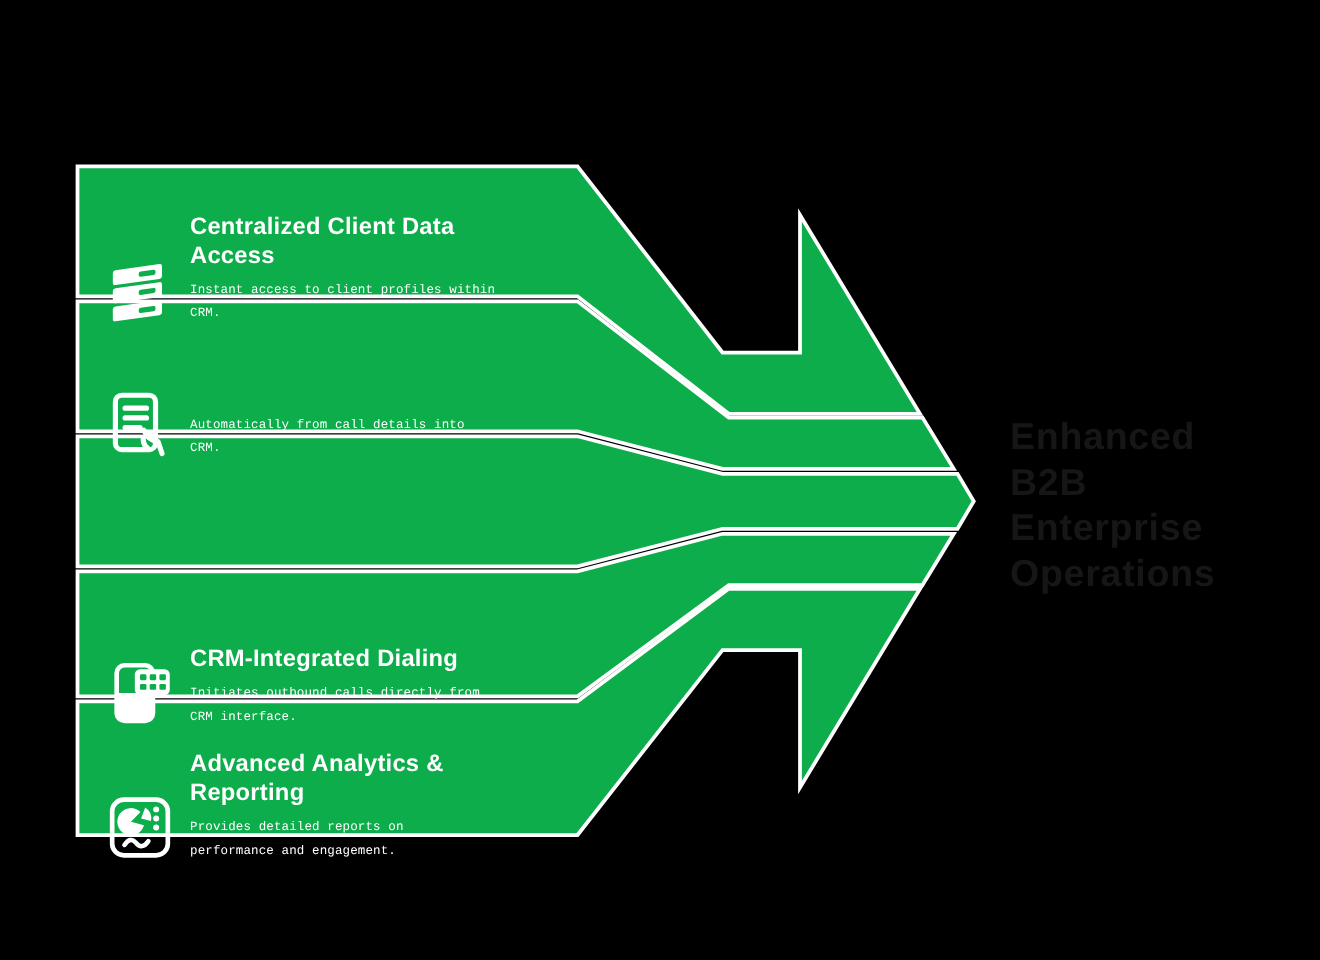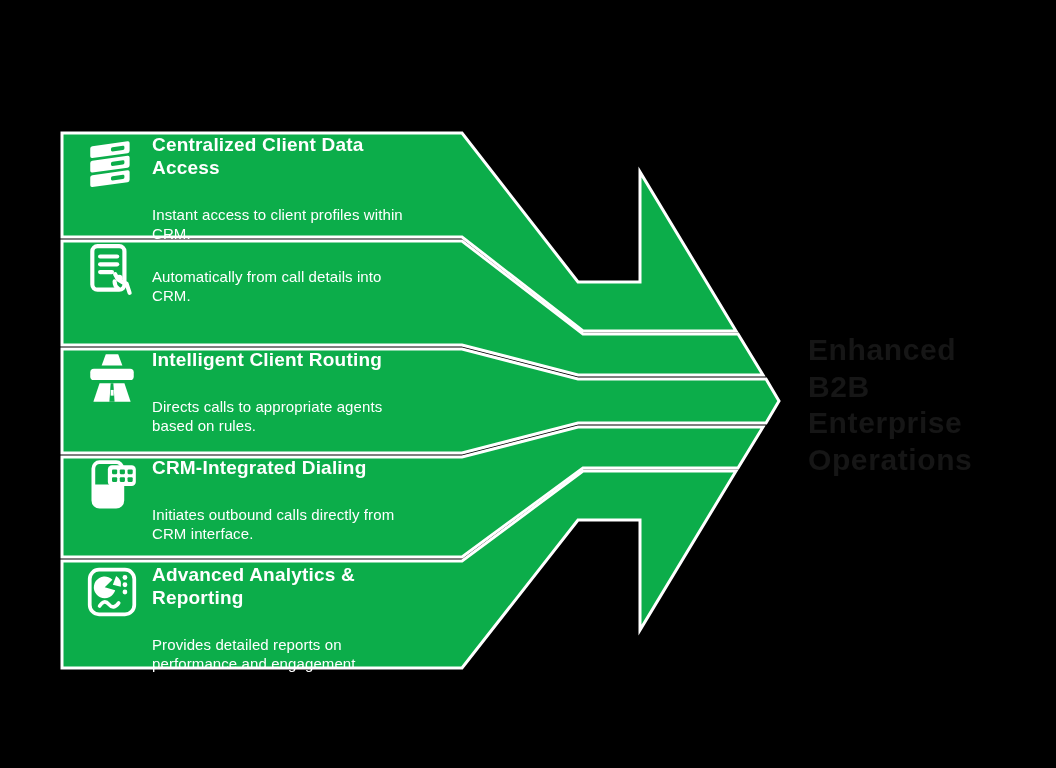--- a/index.html
+++ b/index.html
@@ -10,33 +10,33 @@
   }
   .arrow-svg{position:absolute;left:0;top:0;}
   .band-poly{
     fill:var(--accent-green,#0cad4a);
     stroke:var(--separator-white,#fff);
     stroke-width:3;
     stroke-linejoin:miter;
   }
   .band{
     position:absolute;left:62px;width:400px;height:128px;
-    display:flex;align-items:flex-start;
+    display:flex;align-items:flex-end;
     color:var(--band-text,#fff);
   }
   .band .icon{flex:0 0 auto;width:58px;height:58px;margin-left:21px;}
   .band .icon svg{width:58px;height:58px;display:block;}
   .txt{margin-left:11px;}
   .band-title{
     font-size:19px;font-weight:bold;line-height:23px;
     letter-spacing:0.2px;white-space:pre-line;
   }
   .band-desc{
-    font-size:15px;line-height:19px;margin-top:26px;
-    letter-spacing:0.1px;white-space:pre-line;
+    font-size:10px;line-height:19px;margin-top:7px;
+    letter-spacing:0.1px;white-space:pre-line;font-family:Liberation Mono, monospace;
   }
   .outcome{
     position:absolute;left:808px;top:332px;
     font-size:30px;line-height:36.5px;letter-spacing:0.6px;
     color:var(--outcome-text,#161616);
     white-space:pre-line;font-weight:600;
   }
   
   .wf{fill:currentColor;}
   .gf{fill:var(--accent-green,#0cad4a);}
@@ -91,36 +91,20 @@
         <path class="ws" d="M34,46 c-2,-1.5 -3.5,-4 -3.5,-7" stroke-width="4" stroke-linecap="round"></path>
         <circle class="wf" cx="35" cy="36" r="3.4"></circle>
       </svg>
     </div>
     <div class="txt">
       <div class="band-desc">Automatically from call details into
 CRM.</div>
     </div>
   </div>
 
-  <div class="band" style="top:348px">
-    <div class="icon">
-      <svg viewBox="0 0 56 56">
-        <path class="wf" d="M22,6 h12 l4,11 H18 Z"></path>
-        <rect class="wf" x="7" y="20" width="42" height="11" rx="3.5"></rect>
-        <path class="wf" d="M16,34 h24 l6,18 H10 Z"></path>
-        <path class="gf" d="M26.7,34 h2.6 l1.2,18 h-5 Z"></path>
-        <rect class="wf" x="26.7" y="40.5" width="2.9" height="5.5"></rect>
-      </svg>
-    </div>
-    <div class="txt">
-      <div class="band-title">Intelligent Client Routing</div>
-      <div class="band-desc">Directs calls to appropriate agents
-based on rules.</div>
-    </div>
-  </div>
 
   <div class="band" style="top:456px">
     <div class="icon">
       <svg viewBox="0 0 56 56">
         <rect class="ws" x="10" y="6" width="28" height="43" rx="6" stroke-width="3.6"></rect>
         <path class="wf" d="M10,27.5 h28 v15.5 a6,6 0 0 1 -6,6 H16 a6,6 0 0 1 -6,-6 Z"></path>
         <rect class="wf" x="24" y="9" width="27" height="20" rx="4"></rect>
         <rect class="gf" x="28" y="13" width="5" height="4.5" rx="1"></rect>
         <rect class="gf" x="35.5" y="13" width="5" height="4.5" rx="1"></rect>
         <rect class="gf" x="43" y="13" width="5" height="4.5" rx="1"></rect>

